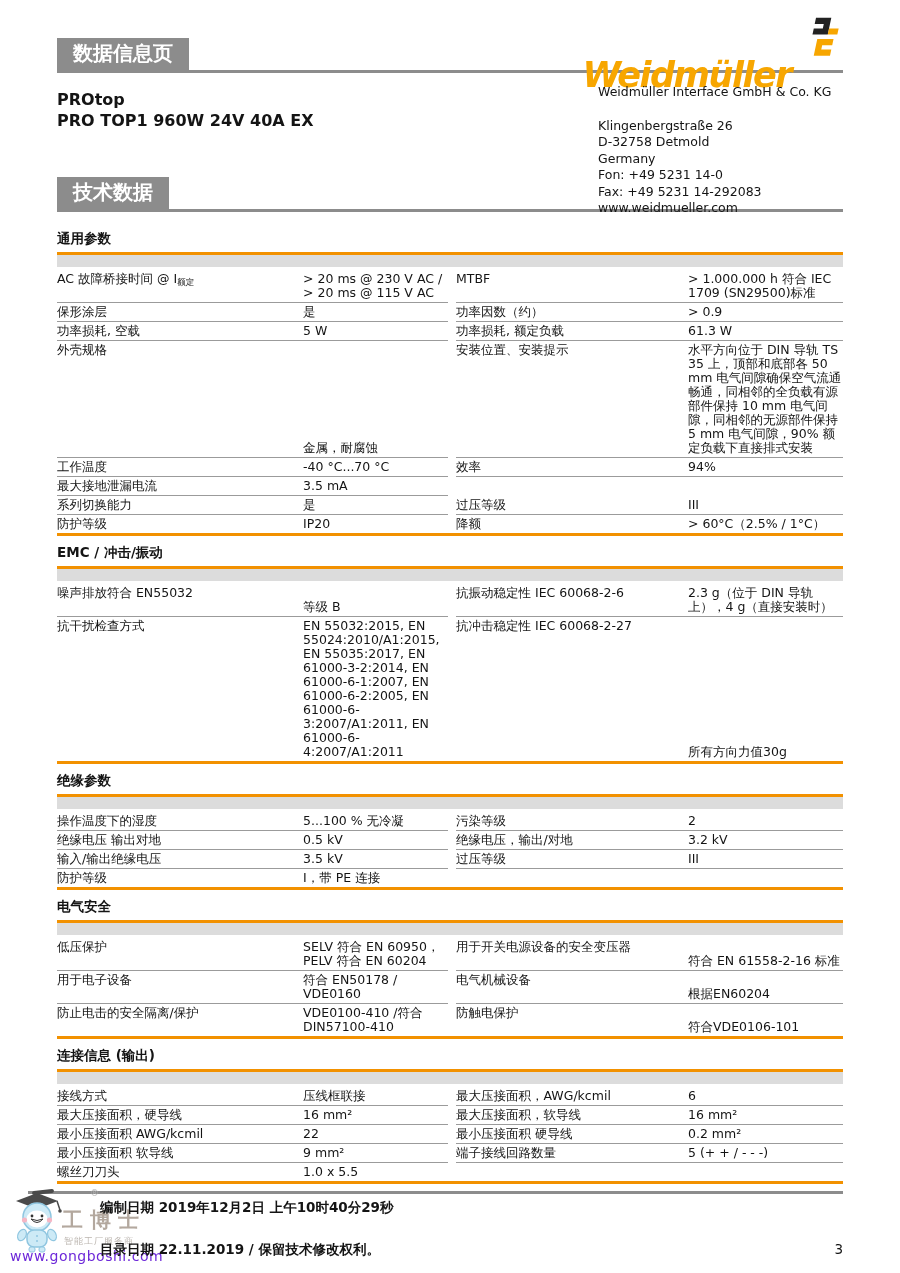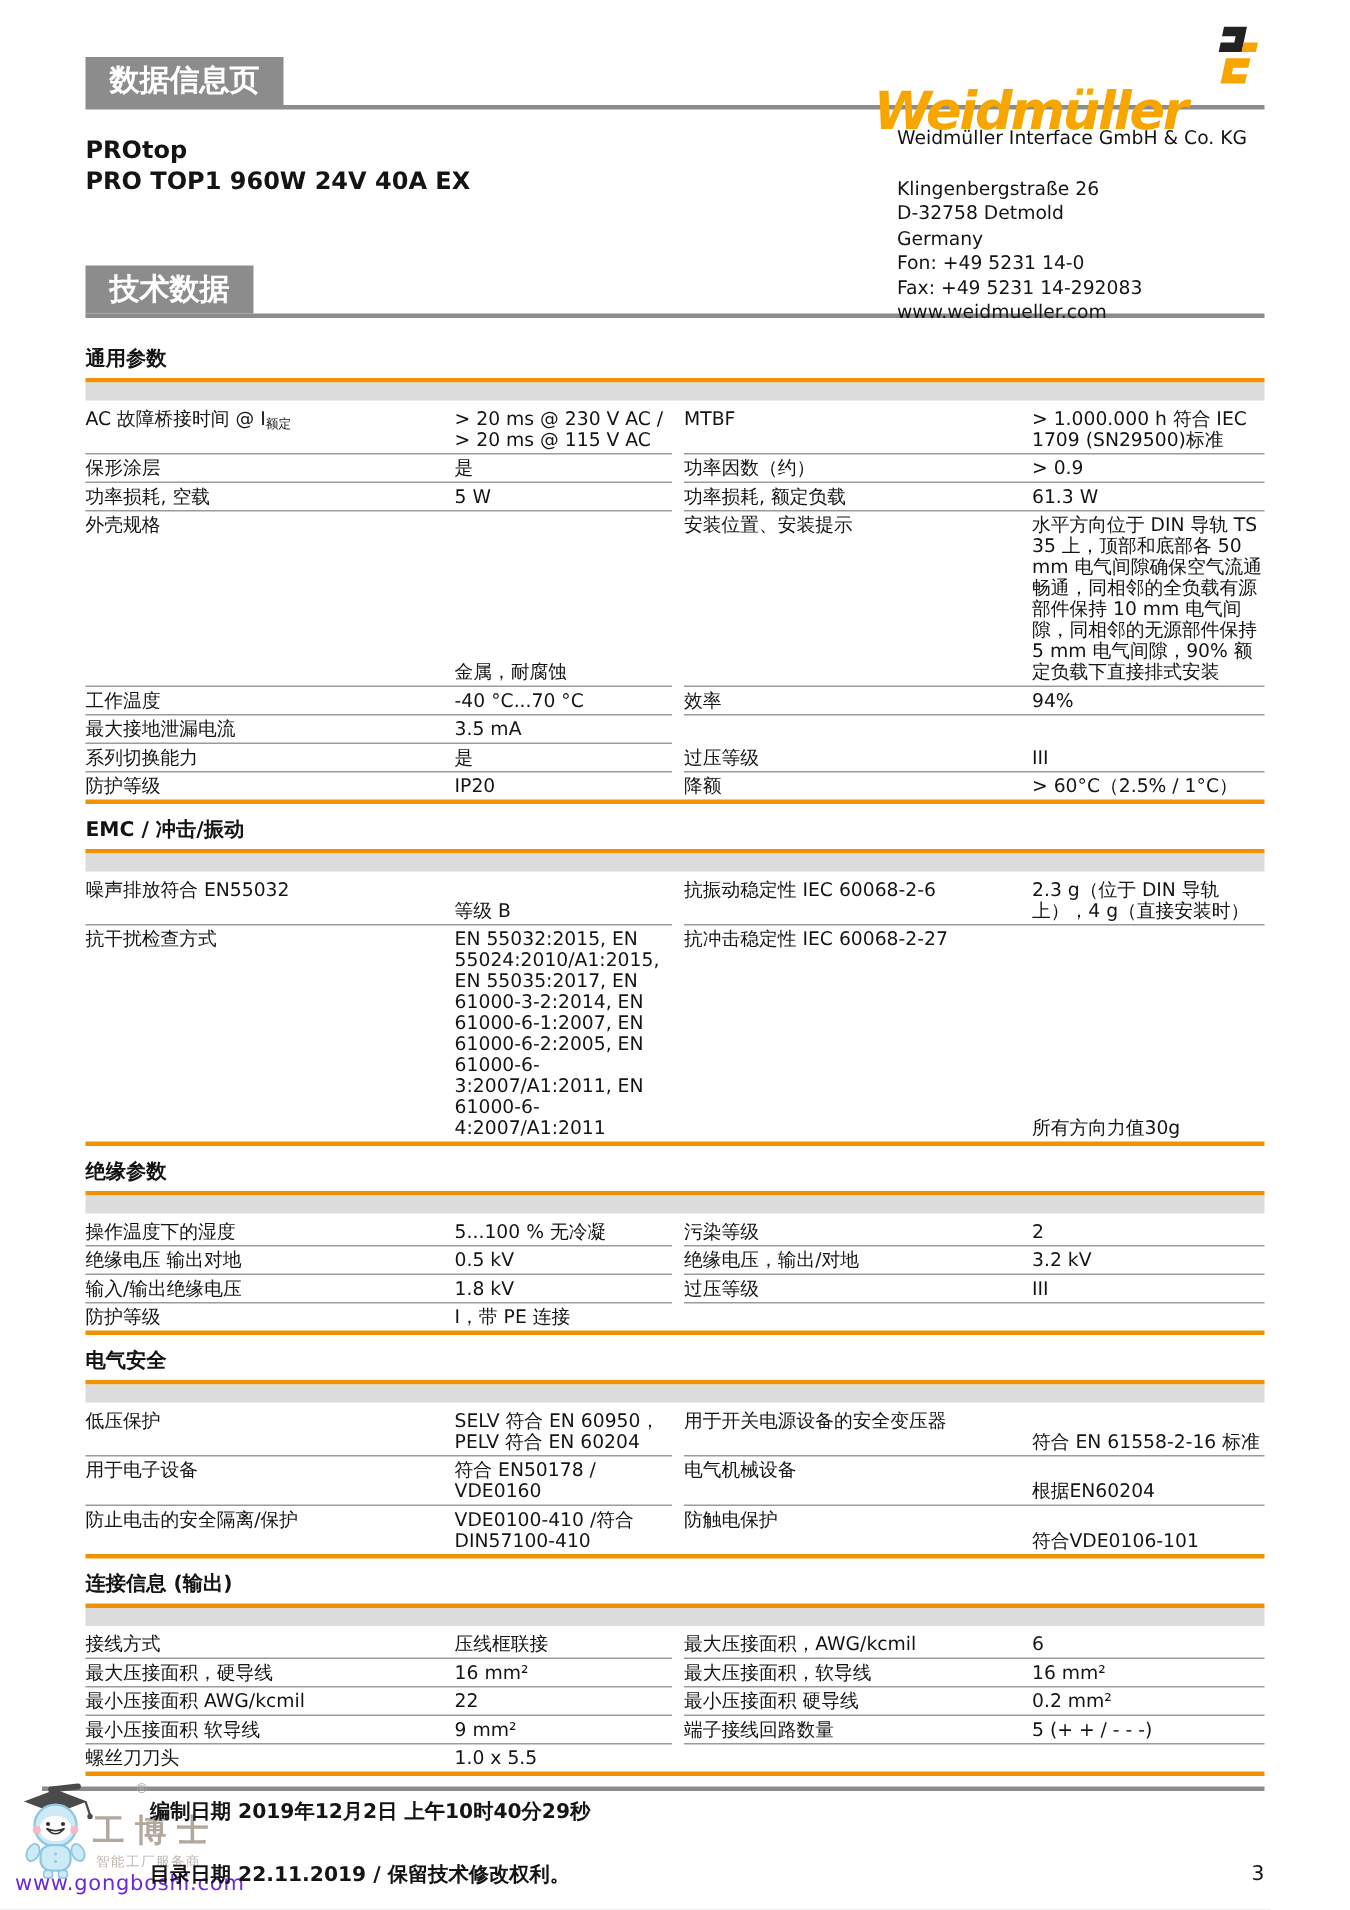--- a/index.html
+++ b/index.html
@@ -232,21 +232,21 @@
               <div class="cell val">0.5 kV</div>
             </div>
             <div class="half r">
               <div class="cell lbl">绝缘电压，输出/对地</div>
               <div class="cell val">3.2 kV</div>
             </div>
           </div>
           <div class="pair">
             <div class="half l">
               <div class="cell lbl">输入/输出绝缘电压</div>
-              <div class="cell val">1.8 kV</div>
+              <div class="cell val">3.5 kV</div>
             </div>
             <div class="half r">
               <div class="cell lbl">过压等级</div>
               <div class="cell val">III</div>
             </div>
           </div>
           <div class="pair">
             <div class="half l nb">
               <div class="cell lbl">防护等级</div>
               <div class="cell val">I，带 PE 连接</div>

